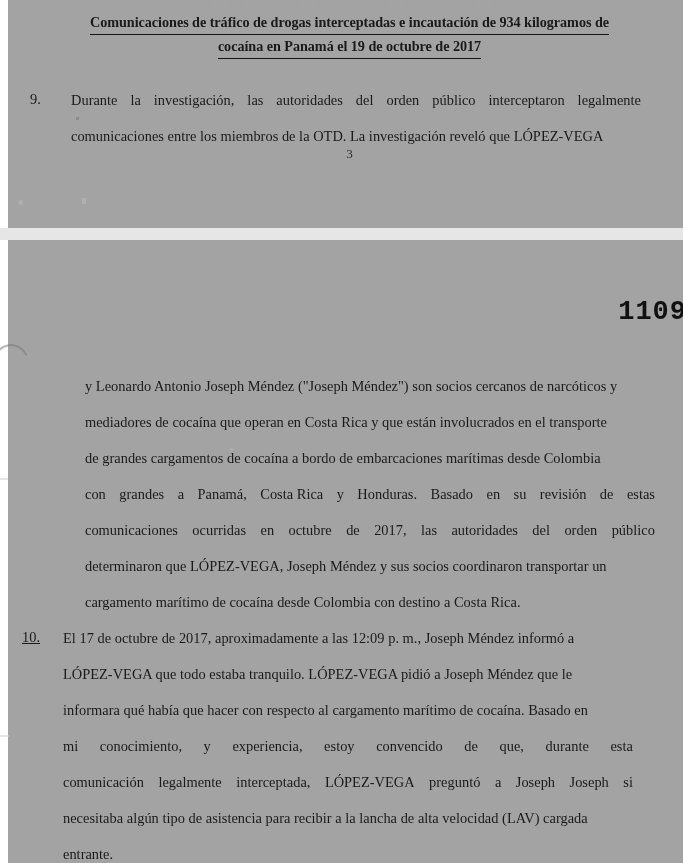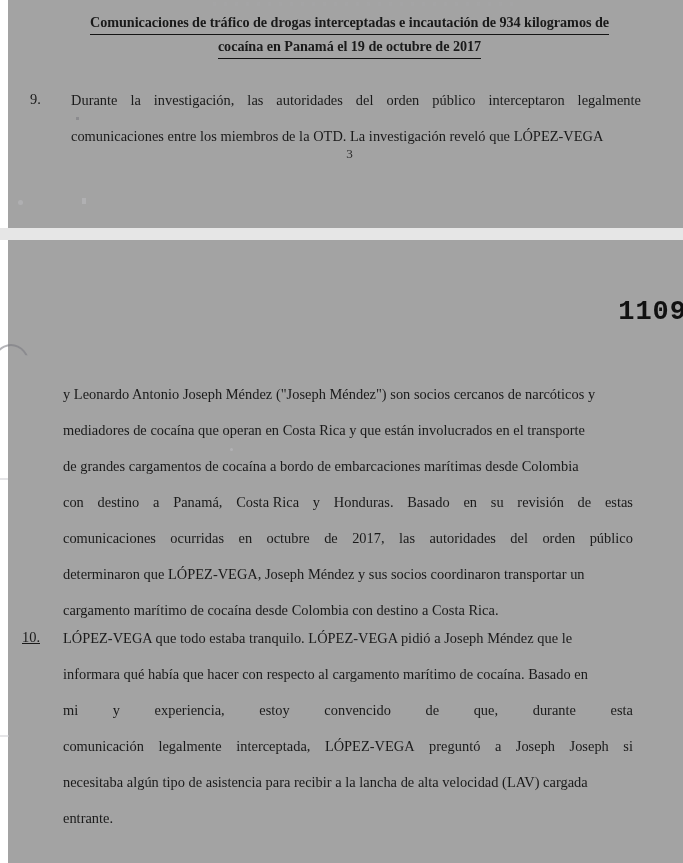--- a/index.html
+++ b/index.html
@@ -212,28 +212,28 @@
 <div class="bates">1109</div>
 
 <div class="artifact artifact-curve"></div>
 <div class="artifact artifact-edge-tick"></div>
 <div class="artifact artifact-edge-tick2"></div>
 <div class="artifact artifact-dot-mid"></div>
 
 <div class="body-block">
 
   <div class="blk">
-    <div class="para-body" style="top:8px;">
+    <div class="para-body" style="top:0px;margin-left:22px;">
       <span class="ln">y Leonardo Antonio Joseph Méndez ("Joseph Méndez") son socios cercanos de narcóticos y</span>
       <span class="ln">mediadores de cocaína que operan en Costa Rica y que están involucrados en el transporte</span>
       <span class="ln">de grandes cargamentos de cocaína a bordo de embarcaciones marítimas desde Colombia</span>
 
       <span class="ln just">
         <span class="w">con</span>
-        <span class="w">destino</span>
+        <span class="w">grandes</span>
         <span class="w">a</span>
         <span class="w">Panamá,</span>
         <span class="w">Costa Rica</span>
         <span class="w">y</span>
         <span class="w">Honduras.</span>
         <span class="w">Basado</span>
         <span class="w">en</span>
         <span class="w">su</span>
         <span class="w">revisión</span>
         <span class="w">de</span>
@@ -255,25 +255,27 @@
       </span>
 
       <span class="ln">determinaron que LÓPEZ-VEGA, Joseph Méndez y sus socios coordinaron transportar un</span>
       <span class="ln">cargamento marítimo de cocaína desde Colombia con destino a Costa Rica.</span>
     </div>
   </div>
 
   <div class="blk">
     <div class="para-num" style="top:259px; left:22px;text-decoration:underline;">10.</div>
     <div class="para-body" style="top:252px;">
+      <span class="ln">El 17 de octubre de 2017, aproximadamente a las 12:09 p. m., Joseph Méndez informó a</span>
       <span class="ln">LÓPEZ-VEGA que todo estaba tranquilo.  LÓPEZ-VEGA pidió a Joseph Méndez que le</span>
       <span class="ln">informara qué había que hacer con respecto al cargamento marítimo de cocaína. Basado en</span>
 
       <span class="ln just">
         <span class="w">mi</span>
+        <span class="w">conocimiento,</span>
         <span class="w">y</span>
         <span class="w">experiencia,</span>
         <span class="w">estoy</span>
         <span class="w">convencido</span>
         <span class="w">de</span>
         <span class="w">que,</span>
         <span class="w">durante</span>
         <span class="w">esta</span>
       </span>
 

